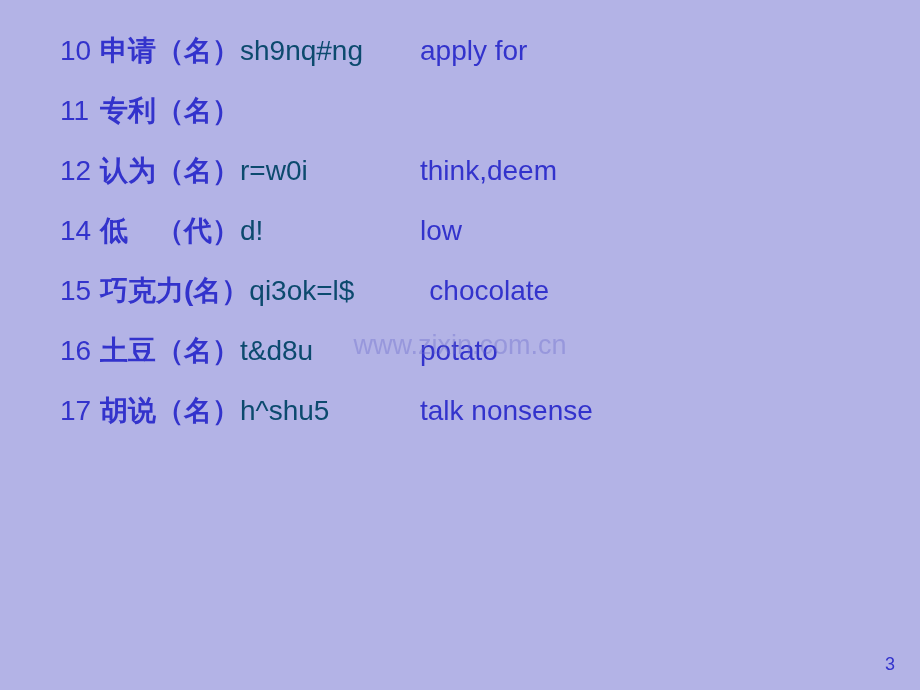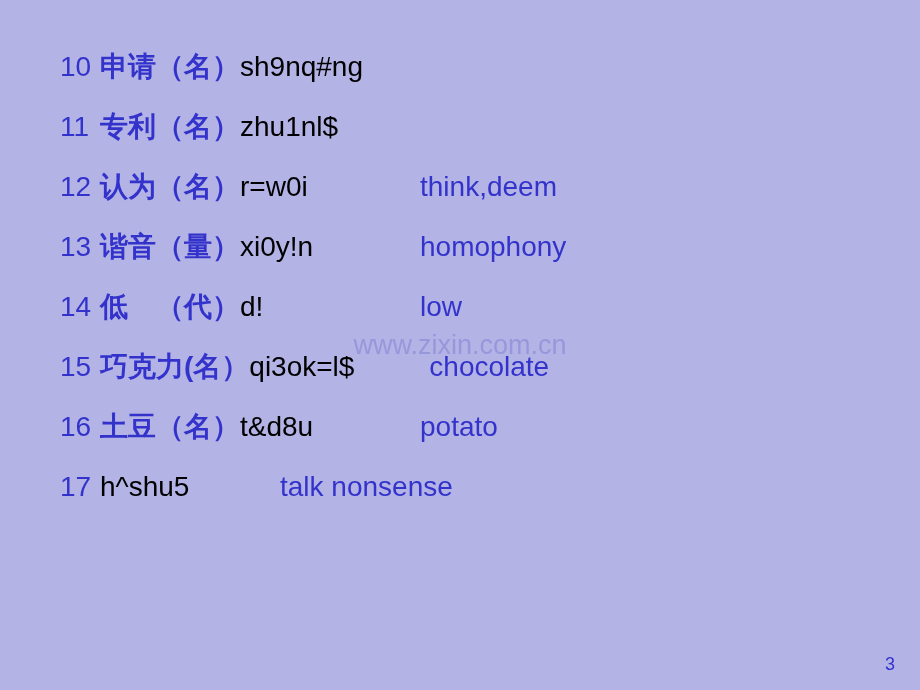--- a/index.html
+++ b/index.html
@@ -11,21 +11,21 @@
     body {
       width: 920px;
       height: 690px;
       background-color: #b3b3e6;
       font-family: Arial, sans-serif;
       position: relative;
       overflow: hidden;
     }
 
     .content {
-      padding: 46px 60px;
+      padding: 30px 60px;
     }
 
     .row {
       display: flex;
       align-items: baseline;
       margin-bottom: 18px;
       font-size: 28px;
       line-height: 1.5;
     }
 
@@ -35,21 +35,21 @@
       font-weight: normal;
     }
 
     .chinese {
       color: #3333cc;
       min-width: 130px;
       font-weight: bold;
     }
 
     .pinyin {
-      color: #000000;
+      color: #0c4a6e;
       min-width: 180px;
       font-weight: normal;
     }
 
     .english {
       color: #3333cc;
       font-weight: normal;
     }
 
     .watermark {
@@ -73,37 +73,31 @@
   </style>
 </head>
 <body>
 
 <div class="content">
 
 <div class="row">
       <span class="num">10</span>
       <span class="chinese">申请（名）</span>
       <span class="pinyin">sh9nq#ng</span>
+      <span class="english">apply for</span>
     </div>
     <div class="row">
       <span class="num">11</span>
       <span class="chinese">专利（名）</span>
-      <span class="pinyin">zhu1nl$</span>
     </div>
     <div class="row">
       <span class="num">12</span>
       <span class="chinese">认为（名）</span>
       <span class="pinyin">r=w0i</span>
       <span class="english">think,deem</span>
-    </div>
-    <div class="row">
-      <span class="num">13</span>
-      <span class="chinese">谐音（量）</span>
-      <span class="pinyin">xi0y!n</span>
-      <span class="english">homophony</span>
     </div>
     <div class="row">
       <span class="num">14</span>
       <span class="chinese">低　（代）</span>
       <span class="pinyin">d!</span>
       <span class="english">low</span>
     </div>
     <div class="row">
       <span class="num">15</span>
       <span class="chinese">巧克力(名）</span>
@@ -111,20 +105,21 @@
       <span class="english">chocolate</span>
     </div>
     <div class="row">
       <span class="num">16</span>
       <span class="chinese">土豆（名）</span>
       <span class="pinyin">t&amp;d8u</span>
       <span class="english">potato</span>
     </div>
     <div class="row">
       <span class="num">17</span>
+      <span class="chinese">胡说（名）</span>
       <span class="pinyin">h^shu5</span>
       <span class="english">talk nonsense</span>
     </div>
   </div>
 
 <div class="watermark">www.zixin.com.cn</div>
 
 <div class="page-num">3</div>
 
 </body></html>

